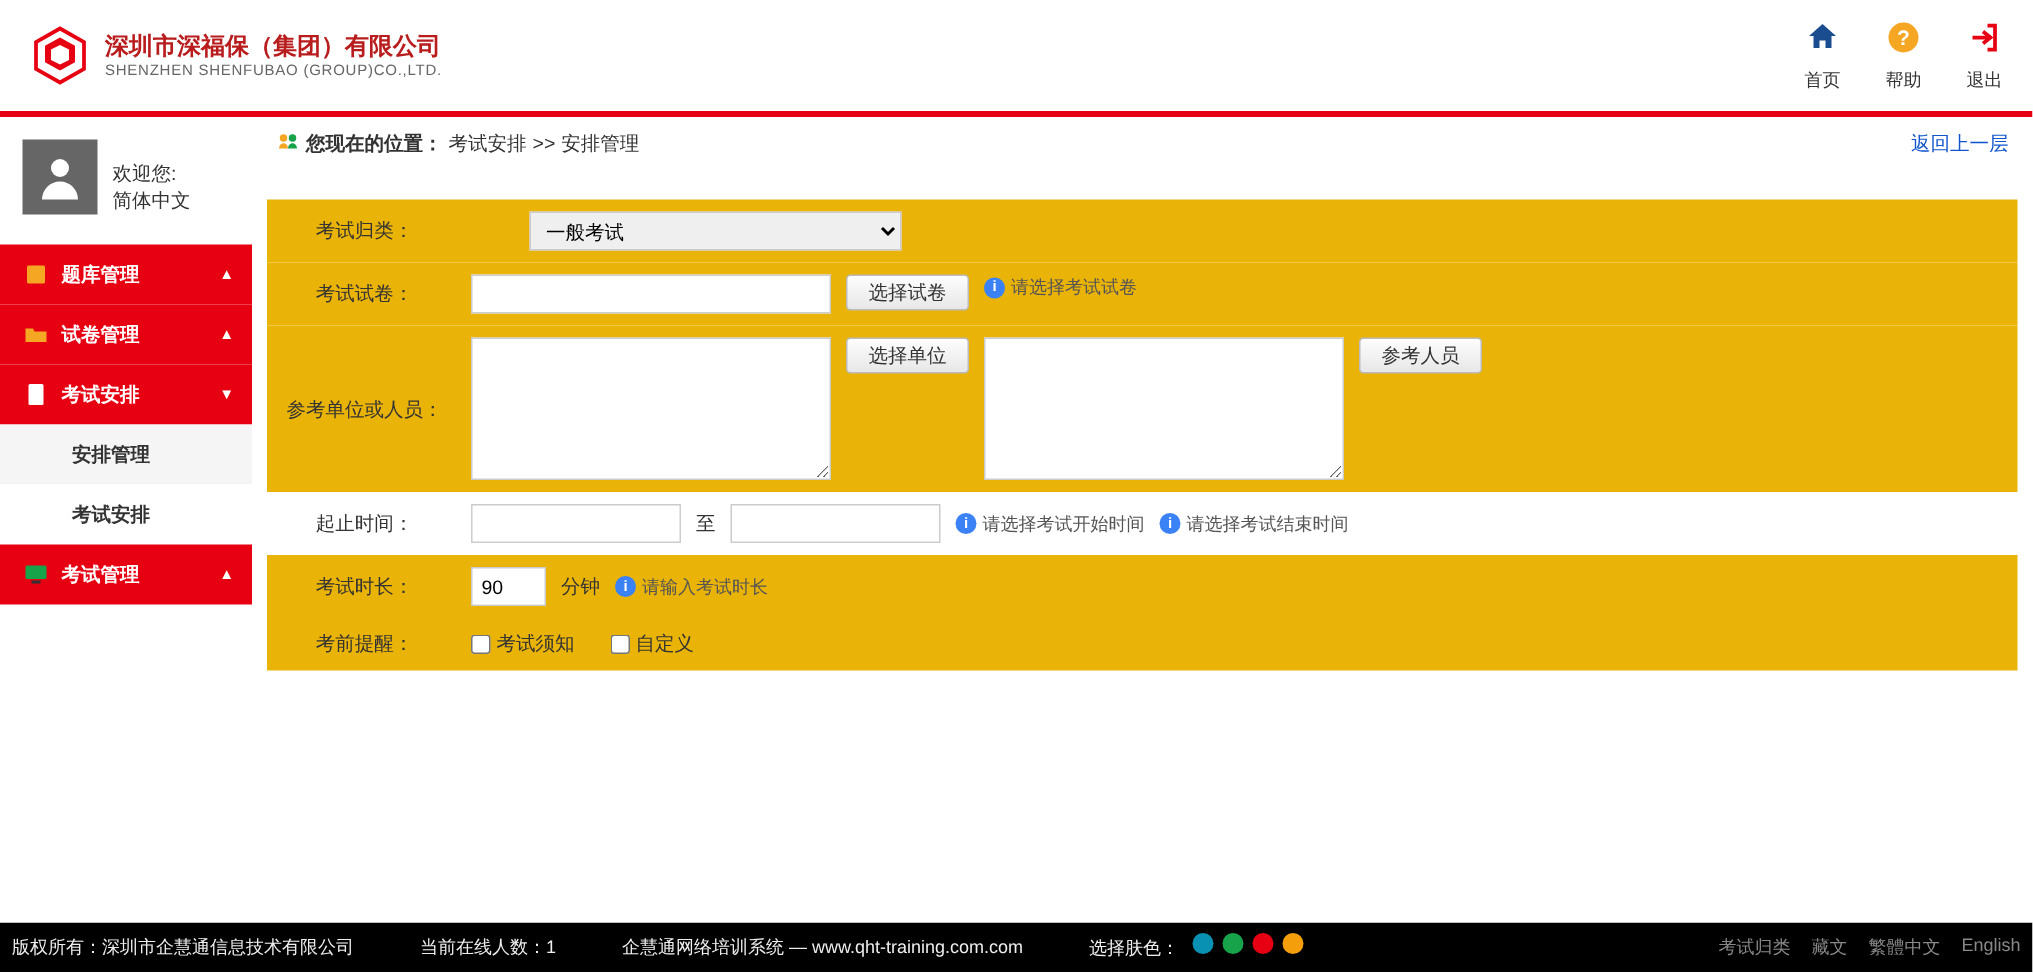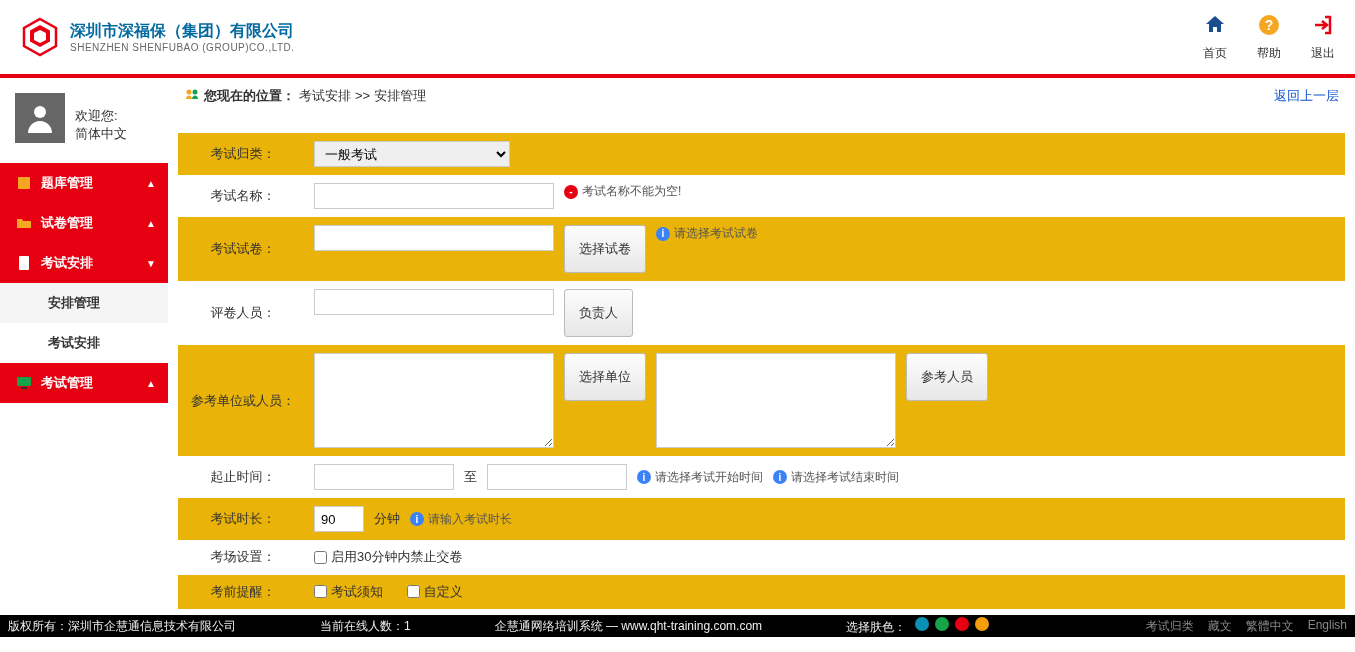--- a/index.html
+++ b/index.html
@@ -1,21 +1,21 @@
 <!DOCTYPE html>
 <html><head>
   <meta charset="utf-8">
   <style>
     * { box-sizing: border-box; margin: 0; padding: 0; }
     body { font-family: "Microsoft YaHei", Arial, sans-serif; font-size: 13px; color: #333; background: #fff; }
     
     .header { height: 78px; border-bottom: 4px solid #e60012; display: flex; align-items: center; padding: 0 20px; justify-content: space-between; }
     .logo-area { display: flex; align-items: center; gap: 10px; }
     .logo-svg { width: 40px; height: 40px; }
-    .company-name { font-size: 16px; font-weight: bold; color: #0369a1; }
+    .company-name { font-size: 16px; font-weight: bold; color: #b91c1c; }
     .company-sub { font-size: 10px; color: #666; letter-spacing: 0.5px; }
     .header-actions { display: flex; gap: 30px; }
     .header-action { display: flex; flex-direction: column; align-items: center; gap: 2px; cursor: pointer; font-size: 12px; color: #333; }
     .header-action .icon { font-size: 22px; }
     
     .body-wrap { display: flex; height: 537px; }
     
     .sidebar { width: 168px; background: #fff; flex-shrink: 0; }
     .welcome { padding: 15px 15px 20px; display: flex; align-items: flex-end; gap: 10px; }
     .avatar-box { width: 50px; height: 50px; background: #666; display: flex; align-items: center; justify-content: center; }
@@ -33,33 +33,33 @@
     .breadcrumb-left b { font-weight: bold; }
     .back-link { color: #1155cc; cursor: pointer; }
     
     .form-area { flex: 1; padding: 20px 10px 10px 10px; overflow-y: auto; }
     .form-table { width: 100%; border-collapse: collapse; }
     .form-table td { padding: 8px 6px; vertical-align: middle; }
     .form-table tr.alt td { background: #eab308; }
     .label-cell { width: 130px; text-align: center; font-size: 13px; }
     .field-cell { }
     select, input[type="text"] { border: 1px solid #ccc; height: 26px; padding: 2px 6px; font-size: 13px; }
-    select { width: 196px; }
+    select { width: 248px; margin-left: 39px; }
     input.w240 { width: 240px; }
     input.w140 { width: 140px; }
     input.w50 { width: 50px; }
     textarea { border: 1px solid #ccc; width: 240px; height: 95px; resize: both; font-family: inherit; font-size: 13px; padding: 4px; }
-    .btn { display: inline-block; border: 1px solid #bbb; background: linear-gradient(#fdfdfd,#e7e7e7); border-radius: 3px; padding: 14px 14px; font-size: 13px; cursor: pointer; color: #333; }
+    .btn { display: inline-block; border: 1px solid #bbb; background: linear-gradient(#fdfdfd,#e7e7e7); border-radius: 3px; padding: 2px 14px; font-size: 13px; cursor: pointer; color: #333; }
     .hint { color: #555; font-size: 12px; display: inline-flex; align-items: center; gap: 4px; }
     .hint .err-icon { width: 14px; height: 14px; border-radius: 50%; background: #e60012; color: #fff; display: inline-flex; align-items: center; justify-content: center; font-size: 10px; font-weight: bold; }
     .hint .info-icon { width: 14px; height: 14px; border-radius: 50%; background: #3b82f6; color: #fff; display: inline-flex; align-items: center; justify-content: center; font-size: 10px; font-weight: bold; }
     .inline-group { display: flex; align-items: flex-start; gap: 10px; flex-wrap: wrap; }
     .checkbox-label { display: inline-flex; align-items: center; gap: 4px; font-size: 13px; }
     
-    .footer { background: #000; color: #eee; height: 22px; display: flex; align-items: center; padding: 0 8px; font-size: 12px; gap: 84px; }
+    .footer { background: #000; color: #eee; height: 33px; display: flex; align-items: center; padding: 0 8px; font-size: 12px; gap: 44px; }
     .footer .langs { margin-left: auto; display: flex; gap: 14px; color: #888; }
     .footer .langs span { cursor: pointer; }
     .skin-dots { display: inline-flex; gap: 6px; margin-left: 6px; }
     .dot { width: 14px; height: 14px; border-radius: 50%; cursor: pointer; }
   </style>
 </head>
 <body>
 
 <div class="header">
   <div class="logo-area">
@@ -188,51 +188,30 @@
       <table class="form-table">
         <tbody>
             <tr class="alt">
           <td class="label-cell">考试归类：</td>
           <td class="field-cell">
             <select>
               <option>一般考试</option>
             </select>
           </td>
         </tr>
-        <tr>
-          <td class="label-cell">考试名称：</td>
-          <td class="field-cell">
-            <div class="inline-group">
-              <input type="text" class="w240" style="">
-              <span class="hint">
-                <span class="err-icon">-</span>
-                <span>考试名称不能为空!</span>
-              </span>
-            </div>
-          </td>
-        </tr>
         <tr class="alt">
           <td class="label-cell">考试试卷：</td>
           <td class="field-cell">
             <div class="inline-group">
               <input type="text" class="w240" style="">
               <button class="btn">选择试卷</button>
               <span class="hint">
                 <span class="info-icon">i</span>
                 <span>请选择考试试卷</span>
               </span>
-            </div>
-          </td>
-        </tr>
-        <tr>
-          <td class="label-cell">评卷人员：</td>
-          <td class="field-cell">
-            <div class="inline-group">
-              <input type="text" class="w240" style="">
-              <button class="btn">负责人</button>
             </div>
           </td>
         </tr>
         <tr class="alt">
           <td class="label-cell">参考单位或人员：</td>
           <td class="field-cell">
             <div class="inline-group">
               <textarea style=""></textarea>
               <button class="btn" style="align-self:flex-start">选择单位</button>
               <textarea style=""></textarea>
@@ -262,29 +241,20 @@
           <td class="label-cell">考试时长：</td>
           <td class="field-cell">
             <div class="inline-group" style="align-items:center">
               <input type="text" class="w50" value="90" style="">
               <span>分钟</span>
               <span class="hint">
                 <span class="info-icon">i</span>
                 <span>请输入考试时长</span>
               </span>
             </div>
-          </td>
-        </tr>
-        <tr>
-          <td class="label-cell">考场设置：</td>
-          <td class="field-cell">
-            <label class="checkbox-label">
-              <input type="checkbox" style="">
-              <span>启用30分钟内禁止交卷</span>
-            </label>
           </td>
         </tr>
         <tr class="alt">
           <td class="label-cell">考前提醒：</td>
           <td class="field-cell">
             <label class="checkbox-label" style="margin-right:20px">
               <input type="checkbox" style="">
               <span>考试须知</span>
             </label>
             <label class="checkbox-label">

